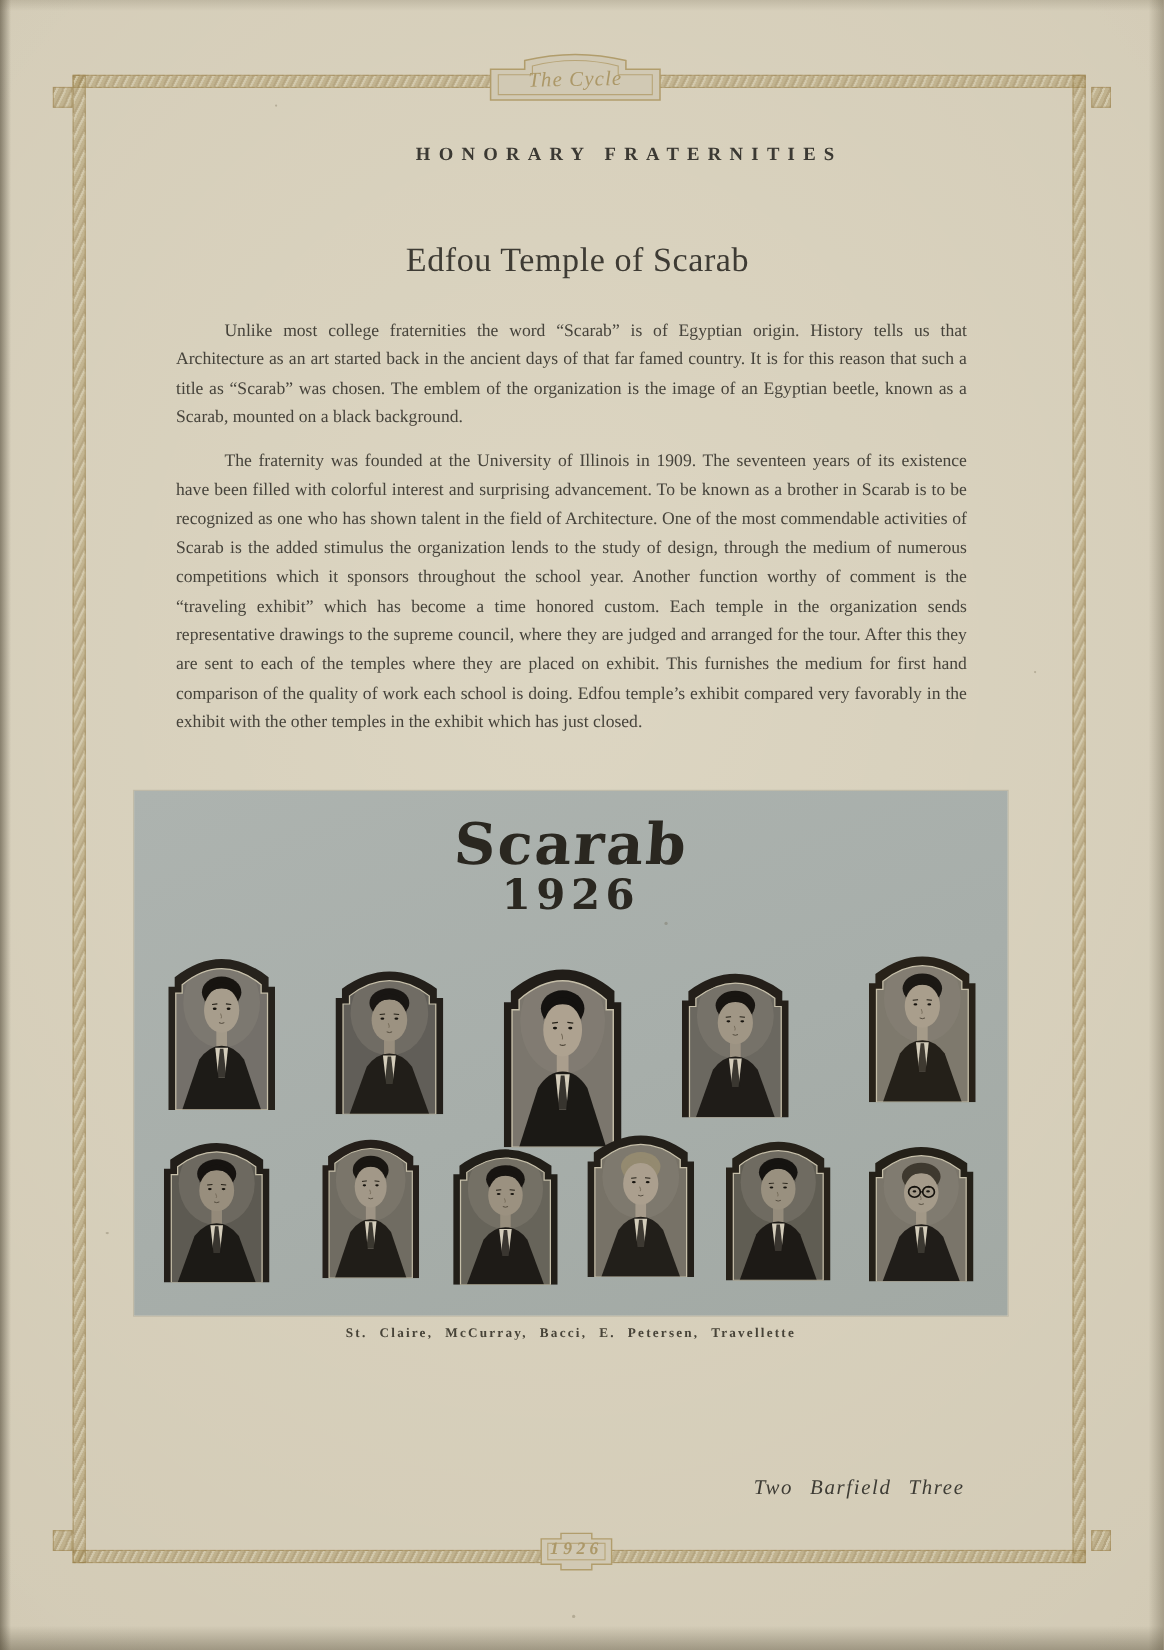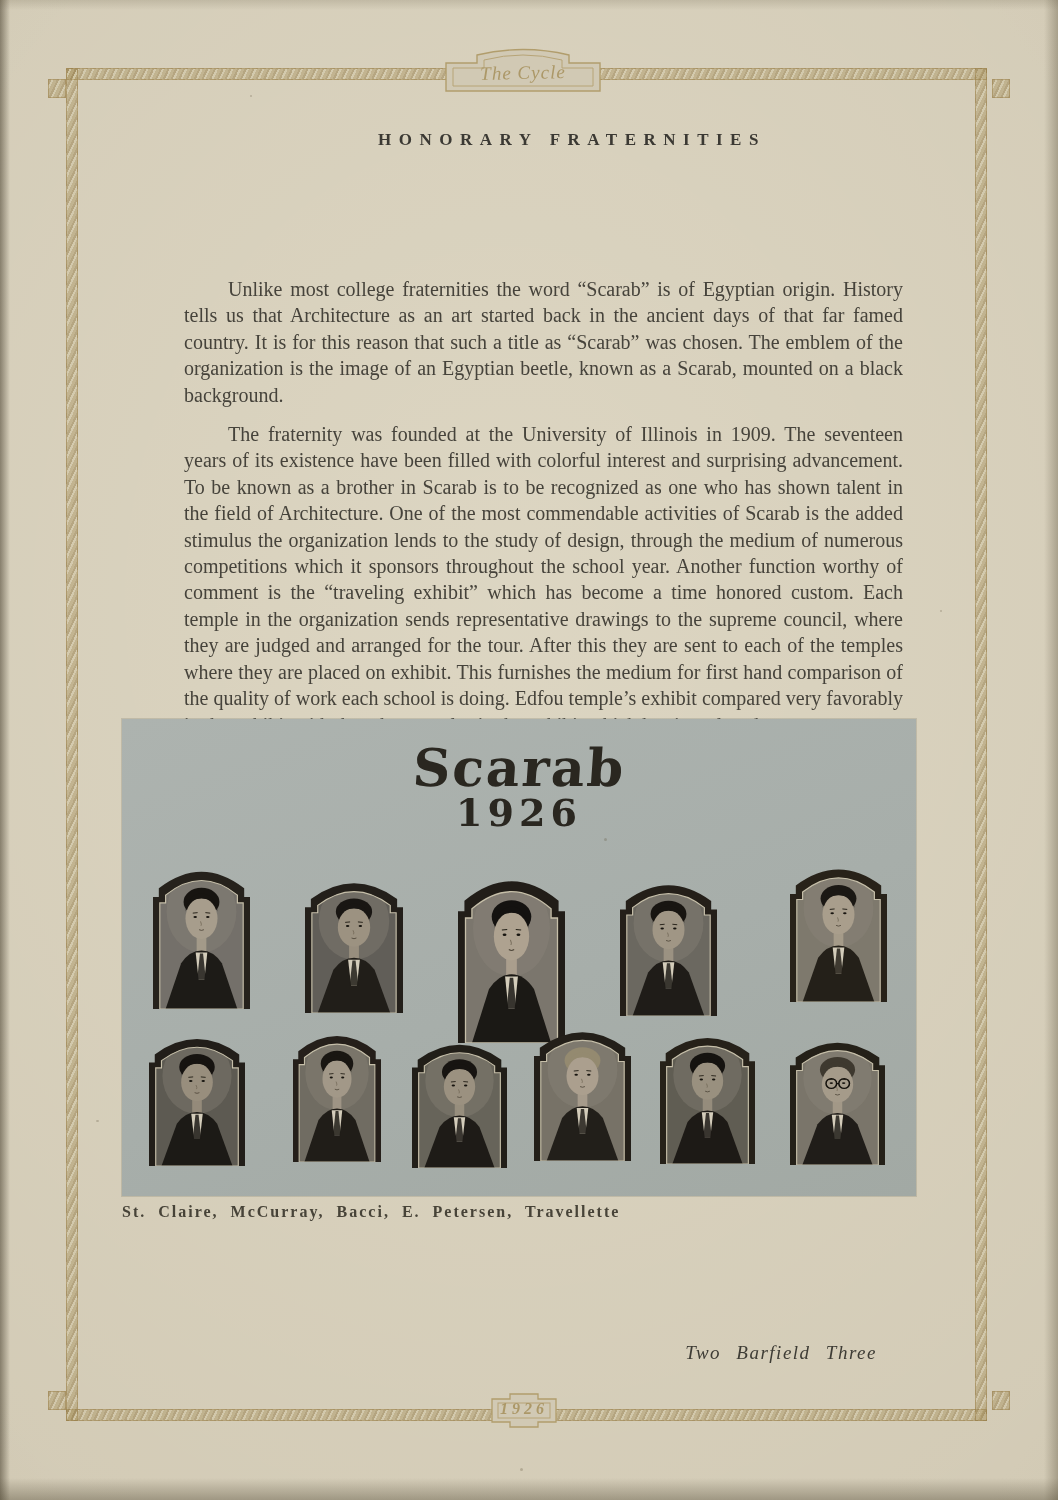--- a/index.html
+++ b/index.html
@@ -53,24 +53,23 @@
   
   .section-title{
     position:absolute;left:0;top:130px;width:1050px;text-align:center;
     font-size:17px;font-weight:600;letter-spacing:7.5px;color:#3b3933;margin-left:47px;
   }
   .article-title{
     position:absolute;left:0;top:218px;width:1050px;text-align:center;
     font-size:31px;font-weight:400;color:#3e3b34;letter-spacing:.5px;
   }
   .body-text{
-    position:absolute;left:160px;top:276px;width:719px;
-    font-size:20px;line-height:26.4px;text-align:justify;
+    position:absolute;left:160px;top:288px;width:719px;
+    font-size:16px;line-height:26.4px;text-align:justify;
     color:#46433b;
-    margin-left:24px;
   }
   .body-text p{margin:0 0 13px 0;text-indent:44px;}
   .body-text p:last-child{margin-bottom:0;}
 
   
   .collage{
     position:absolute;left:122px;top:719px;width:794px;height:477px;
     background:linear-gradient(160deg,#adb3af 0%,#a7aeaa 55%,#a2a9a4 100%);
     box-shadow:0 0 0 1px rgba(120,118,105,.25);
   }
@@ -81,22 +80,22 @@
     display:inline-block;
   }
   .collage-year{
     font-family:"DejaVu Serif", serif;font-weight:bold;
     font-size:38px;line-height:40px;letter-spacing:5px;margin-top:-2px;
   }
   .portrait{position:absolute;}
   .portrait svg{display:block;width:100%;height:100%;}
 
   .collage-caption{
-    position:absolute;left:122px;top:1200px;width:794px;
-    font-size:16px;font-weight:600;letter-spacing:2px;word-spacing:6px;
+    position:absolute;left:122px;top:1200px;width:794px;text-align:center;
+    font-size:12px;font-weight:600;letter-spacing:2px;word-spacing:6px;
     line-height:23px;color:#474338;
   }
   .folio{
     position:absolute;top:1342px;right:181px;
     font-style:italic;font-size:19px;letter-spacing:1.5px;word-spacing:9px;color:#3e3c35;
   }
 
   
   .speck{position:absolute;border-radius:50%;background:rgba(95,84,58,.28);}
 </style>
@@ -129,20 +128,21 @@
 
   <div class="plaque bottom-plaque">
     <svg width="88" height="40" viewBox="0 0 88 40">
       <path d="M12,8 L30,8 L30,3 L58,3 L58,8 L76,8 L76,31 L58,31 L58,36 L30,36 L30,31 L12,31 Z" fill="#d1c9b4" stroke="#b19d6c" stroke-width="1.3"></path>
       <rect x="18" y="12" width="52" height="15" fill="none" stroke="#b7a477" stroke-width="1"></rect>
     </svg>
     <span class="plaque-text">1926</span>
   </div>
 
   <div class="section-title">HONORARY FRATERNITIES</div>
+  <div class="article-title">Edfou Temple of Scarab</div>
 
   <div class="body-text">
     <p>Unlike most college fraternities the word “Scarab” is of Egyptian origin.  History tells us that Architecture as an art started back in the ancient days of that far famed country.  It is for this reason that such a title as “Scarab” was chosen.  The emblem of the organization is the image of an Egyptian beetle, known as a Scarab, mounted on a black background.</p>
     <p>The fraternity was founded at the University of Illinois in 1909.  The seventeen years of its existence have been filled with colorful interest and surprising advancement.  To be known as a brother in Scarab is to be recognized as one who has shown talent in the field of Architecture.  One of the most commendable activities of Scarab is the added stimulus the organization lends to the study of design, through the medium of numerous competitions which it sponsors throughout the school year.  Another function worthy of comment is the “traveling exhibit” which has become a time honored custom.  Each temple in the organization sends representative drawings to the supreme council, where they are judged and arranged for the tour.  After this they are sent to each of the temples where they are placed on exhibit.  This furnishes the medium for first hand comparison of the quality of work each school is doing.  Edfou temple’s exhibit compared very favorably in the exhibit with the other temples in the exhibit which has just closed.</p>
   </div>
 
   <div class="collage">
     <div class="collage-head">
       <div class="collage-title">Scarab</div>
       <div class="collage-year">1926</div>

